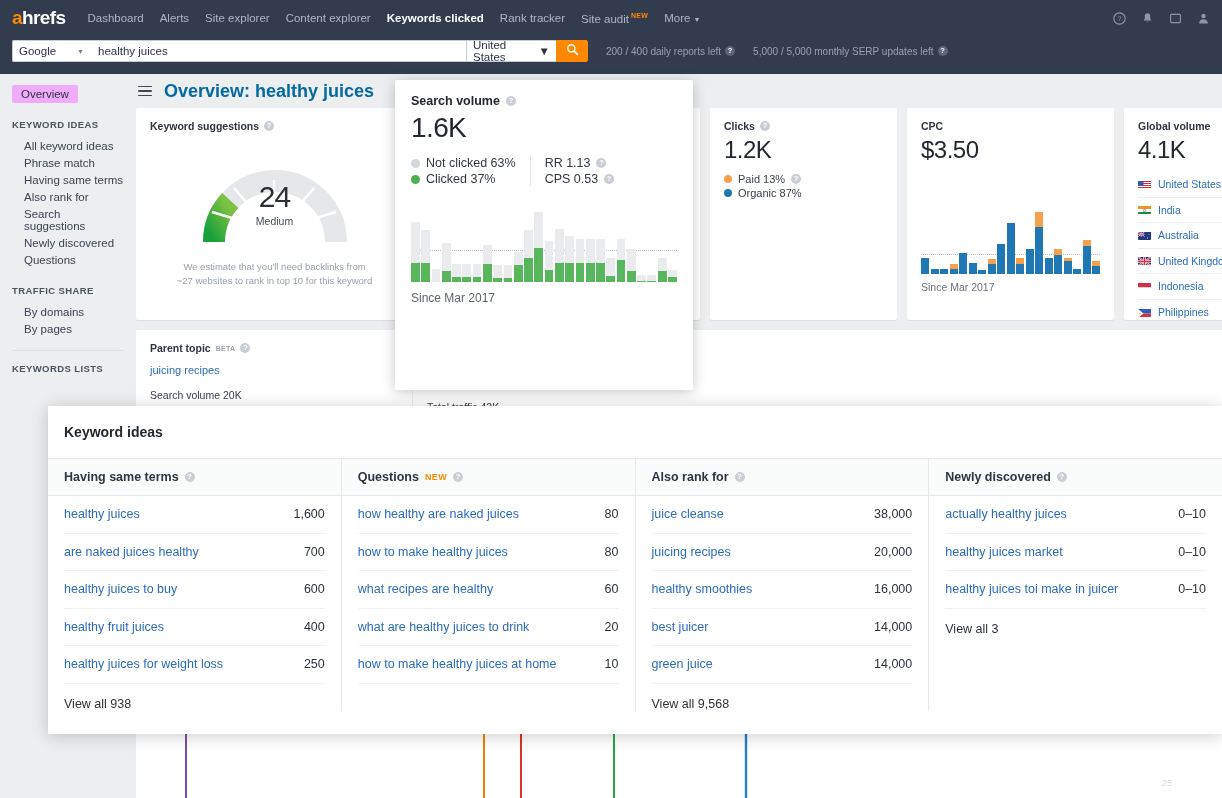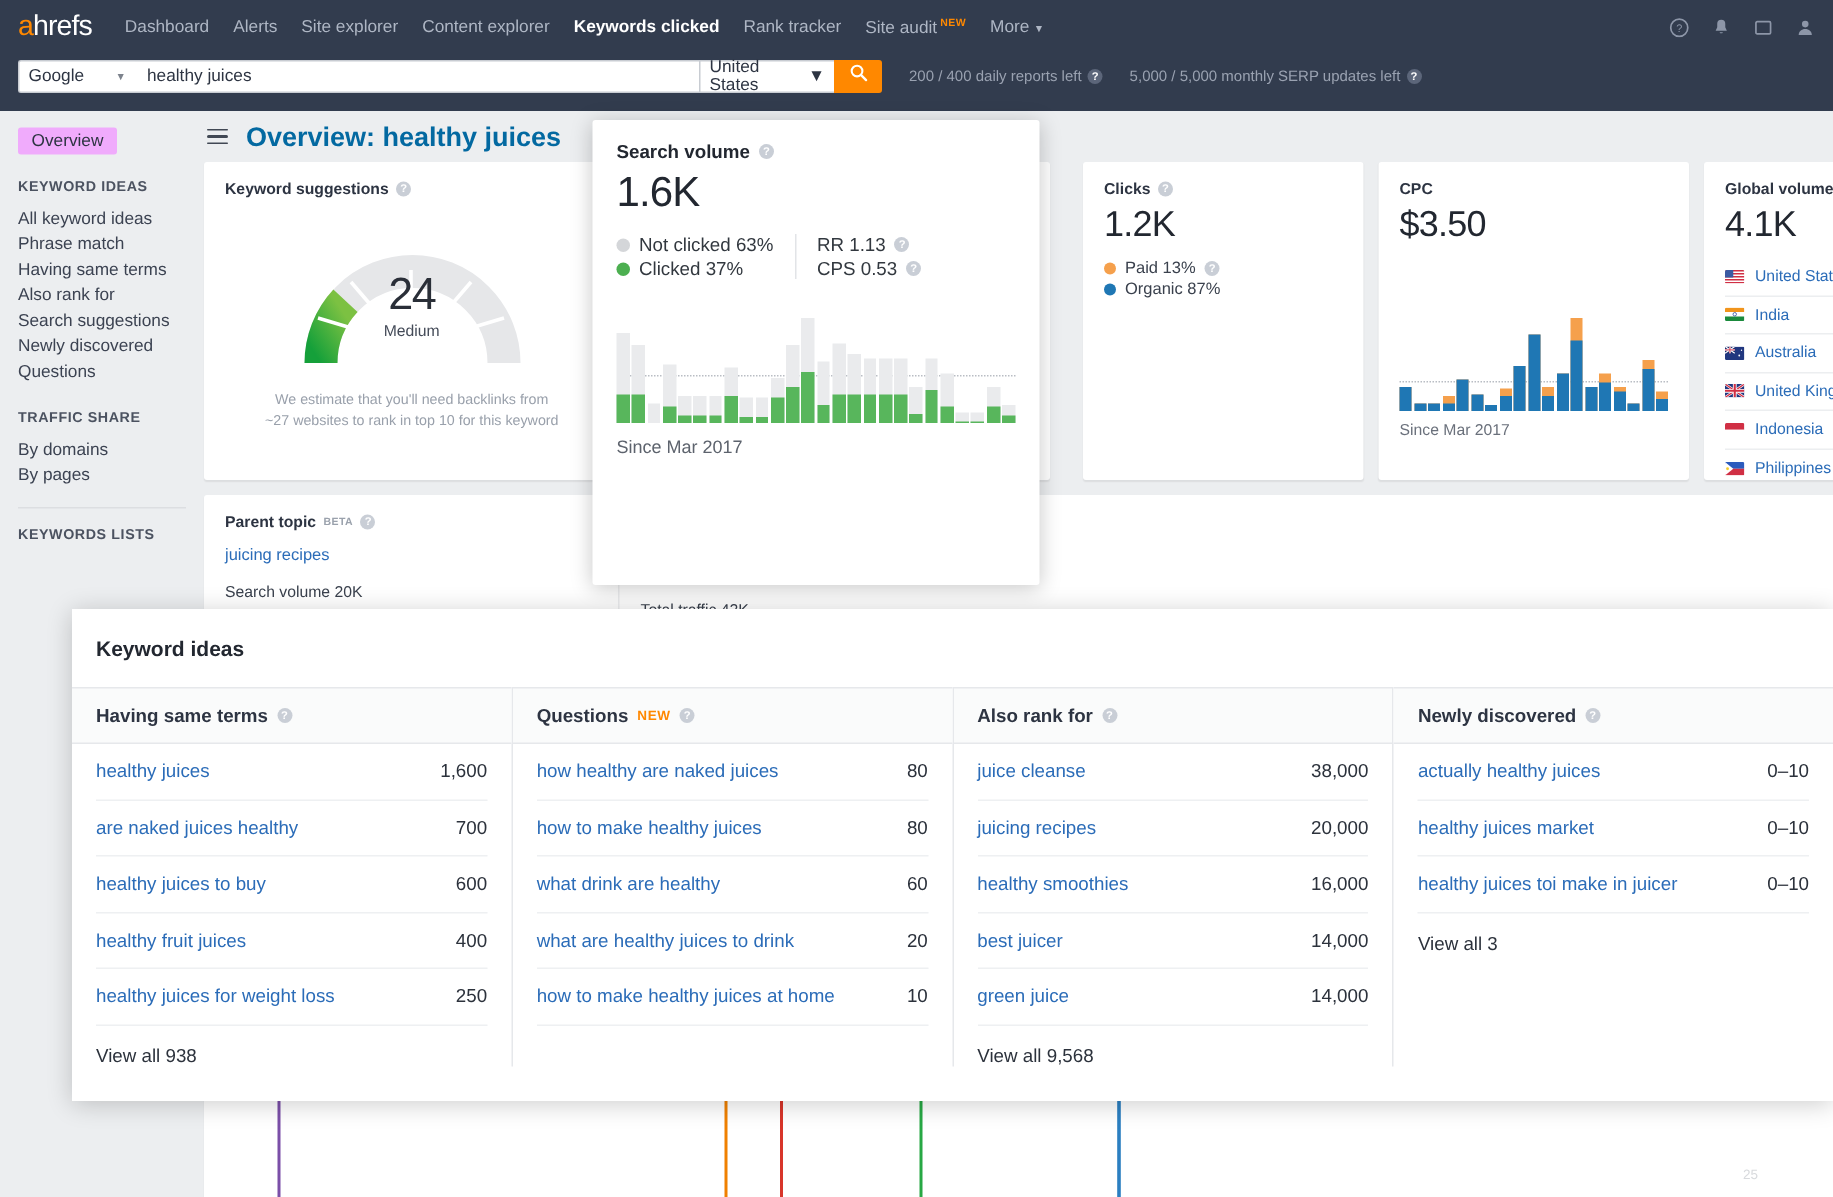--- a/index.html
+++ b/index.html
@@ -10,21 +10,21 @@
     overflow: hidden;
     -webkit-font-smoothing: antialiased;
   }
 
   
   .topnav {
     height: 36px; background: #323c4e;
     display: flex; align-items: center; padding: 0 12px;
     position: relative;
   }
-  .logo { font-size: 19px; font-weight: normal; color: #fff; letter-spacing: -.6px; margin-right: 22px; }
+  .logo { font-size: 19px; font-weight: bold; color: #fff; letter-spacing: -.6px; margin-right: 22px; }
   .logo .a { color: #ff8800; }
   .nav-items { display: flex; align-items: center; gap: 16px; }
   .nav-item { font-size: 11.5px; color: #aeb6c4; cursor: pointer; white-space: nowrap; position: relative; }
   .nav-item.active { color: #fff; font-weight: bold; }
   .nav-new {
     font-size: 7px; font-weight: bold; color: #ff8800;
     vertical-align: super; margin-left: 2px; letter-spacing: .3px;
   }
   .nav-caret { font-size: 7px; margin-left: 3px; }
   .topnav-right { position: absolute; right: 12px; display: flex; align-items: center; gap: 14px; }
@@ -77,21 +77,21 @@
   .sidebar { width: 136px; padding: 10px 0 0 0; flex: 0 0 136px; background: #eceef0; }
   .sb-overview {
     font-size: 11.5px; color: #2d3442; background: #f0abfc;
     padding: 3px 9px; margin: 0 6px 16px 6px; border-radius: 2px;
     display: inline-block; cursor: pointer;
   }
   .sb-group-title {
     font-size: 9.5px; font-weight: bold; color: #4b5260; letter-spacing: .4px;
     padding: 0 12px; margin-bottom: 8px;
   }
-  .sb-link { font-size: 11.5px; color: #3c4352; padding: 2px 12px 3px 12px; cursor: pointer; }
+  .sb-link { font-size: 11.5px; color: #3c4352; padding: 2px 12px 3px 24px; cursor: pointer; }
   .sb-gap { height: 16px; }
   .sb-divider { height: 1px; background: #dcdee1; margin: 12px 12px; }
 
   
   .main { flex: 1; padding: 0 14px 0 0; position: relative; }
   .main-head { display: flex; align-items: center; height: 34px; padding-left: 2px; }
   .burger { width: 14px; margin-right: 12px; cursor: pointer; }
   .burger span { display: block; height: 1.6px; background: #414854; margin: 3px 0; border-radius: 1px; }
   .main-title { font-size: 18px; font-weight: bold; color: #0369a1; }
 
@@ -108,21 +108,21 @@
   .kd-card { width: 277px; height: 212px; }
   .gauge-wrap { position: relative; height: 112px; margin-top: 4px; }
   .gauge-num {
     position: absolute; left: 0; right: 0; top: 44px; text-align: center;
     font-size: 30px; color: #2a2f38; letter-spacing: -1px;
   }
   .gauge-sub { position: absolute; left: 0; right: 0; top: 79px; text-align: center; font-size: 10.5px; color: #444b58; }
   .kd-note { text-align: center; font-size: 9.5px; color: #99a0ab; line-height: 1.45; margin-top: 12px; }
 
   .sv-card { width: 277px; height: 212px; }
-  .cl-card { width: 187px; height: 212px; margin-left: 12px; }
+  .cl-card { width: 187px; height: 212px; }
   .cpc-card { width: 207px; height: 212px; }
   .gv-card { width: 257px; height: 212px; }
   .legend-col { display: flex; flex-direction: column; gap: 2px; }
   .legend-line { font-size: 11px; color: #3a414d; display: flex; align-items: center; gap: 6px; }
   .dot { width: 8px; height: 8px; border-radius: 50%; display: inline-block; }
   .vsep { width: 1px; background: #e2e4e7; align-self: stretch; margin: 0 14px; }
 
   .spark { height: 62px; display: flex; align-items: flex-end; gap: 1.5px; position: relative; margin-top: 12px; }
   .spark .dash {
     position: absolute; left: 0; right: 0; top: 46%; height: 0;
@@ -741,21 +741,21 @@
         <div class="ki-body">
           <div class="ki-row">
             <span class="ki-kw">how healthy are naked juices</span>
             <span class="ki-val">80</span>
           </div>
           <div class="ki-row">
             <span class="ki-kw">how to make healthy juices</span>
             <span class="ki-val">80</span>
           </div>
           <div class="ki-row">
-            <span class="ki-kw">what drink are healthy</span>
+            <span class="ki-kw">what recipes are healthy</span>
             <span class="ki-val">60</span>
           </div>
           <div class="ki-row">
             <span class="ki-kw">what are healthy juices to drink</span>
             <span class="ki-val">20</span>
           </div>
           <div class="ki-row">
             <span class="ki-kw">how to make healthy juices at home</span>
             <span class="ki-val">10</span>
           </div>

